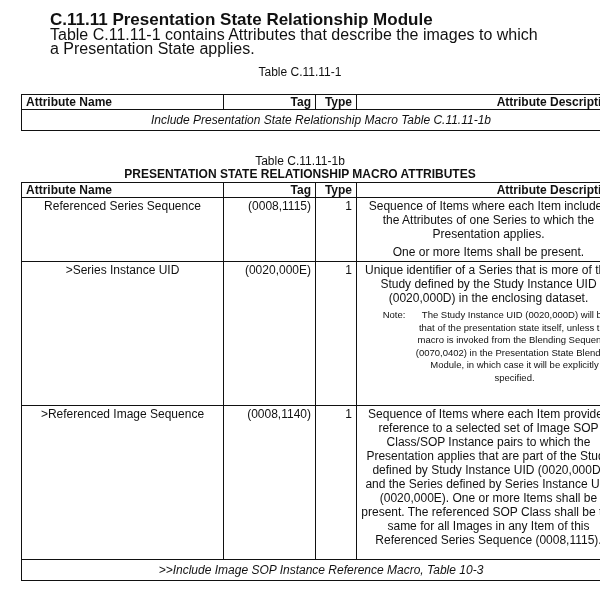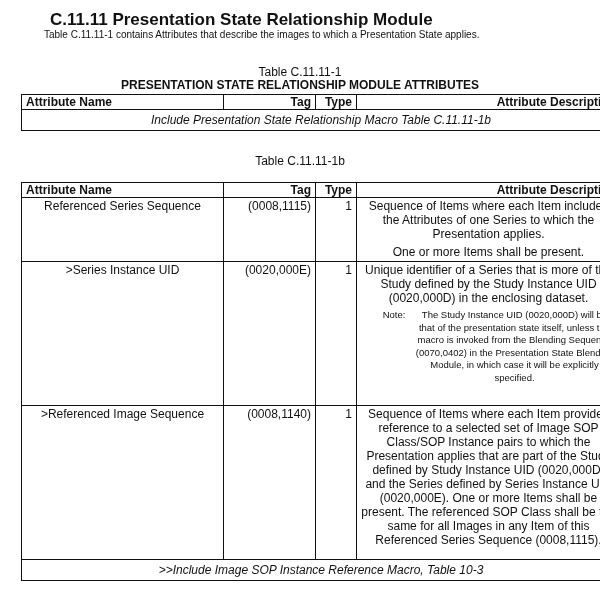--- a/index.html
+++ b/index.html
@@ -1,20 +1,20 @@
 <!DOCTYPE html>
 <html><head>
 <meta charset="utf-8">
 <style>
   html, body { margin:0; padding:0; background:#ffffff; }
   body { width:600px; height:595px; position:relative; overflow:hidden;
          font-family:"Liberation Sans", sans-serif; color:#111; }
   .abs { position:absolute; }
   .h-section { left:50px; top:10px; font-size:17px; font-weight:bold; white-space:nowrap; }
-  .intro { left:44px; top:28px; width:500px; font-size:10px; line-height:14px; }
+  .intro { left:50px; top:28px; width:500px; font-size:16px; line-height:14px; }
   .caption { left:0; width:600px; text-align:center; font-size:12px; line-height:13px; }
   .caption .t2 { font-weight:bold; }
   table { position:absolute; left:21px; width:600px; border-collapse:collapse; table-layout:fixed;
           font-size:12px; }
   td, th { border:1.5px solid #111; vertical-align:top; padding:1px 4px; line-height:14px;text-align:center; }
   th { font-weight:bold; padding:0 4px; }
   th.l { text-align:left; }
   td.c, th.c { text-align:right; }
   .ital { font-style:italic; }
   .desc p { margin:0; }
@@ -24,21 +24,20 @@
   .note .nt { flex:1; }
 </style>
 </head>
 <body>
 
 <div class="abs h-section">C.11.11 Presentation State Relationship Module</div>
 <div class="abs intro">Table C.11.11-1 contains Attributes that describe the images to which a Presentation State applies.</div>
 
 <div class="abs caption" style="top:66px;">
   <div>Table C.11.11-1</div>
-  <div class="t2">PRESENTATION STATE RELATIONSHIP MODULE ATTRIBUTES</div>
 </div>
 
 <table style="top:94px;">
   <colgroup>
       <col style="width:202px">
       <col style="width:92px">
       <col style="width:41px">
       <col>
     </colgroup>
   <tbody>
@@ -49,20 +48,21 @@
     <th class="c">Attribute Description</th>
   </tr>
   <tr>
     <td colspan="4" class="ital" style="padding:3px 4px;">Include Presentation State Relationship Macro Table C.11.11-1b</td>
   </tr>
 </tbody>
   </table>
 
 <div class="abs caption" style="top:155px;">
   <div>Table C.11.11-1b</div>
+  <div class="t2">PRESENTATION STATE RELATIONSHIP MACRO ATTRIBUTES</div>
 </div>
 
 <table style="top:182px;">
   <colgroup>
       <col style="width:202px">
       <col style="width:92px">
       <col style="width:41px">
       <col>
     </colgroup>
   <tbody>

